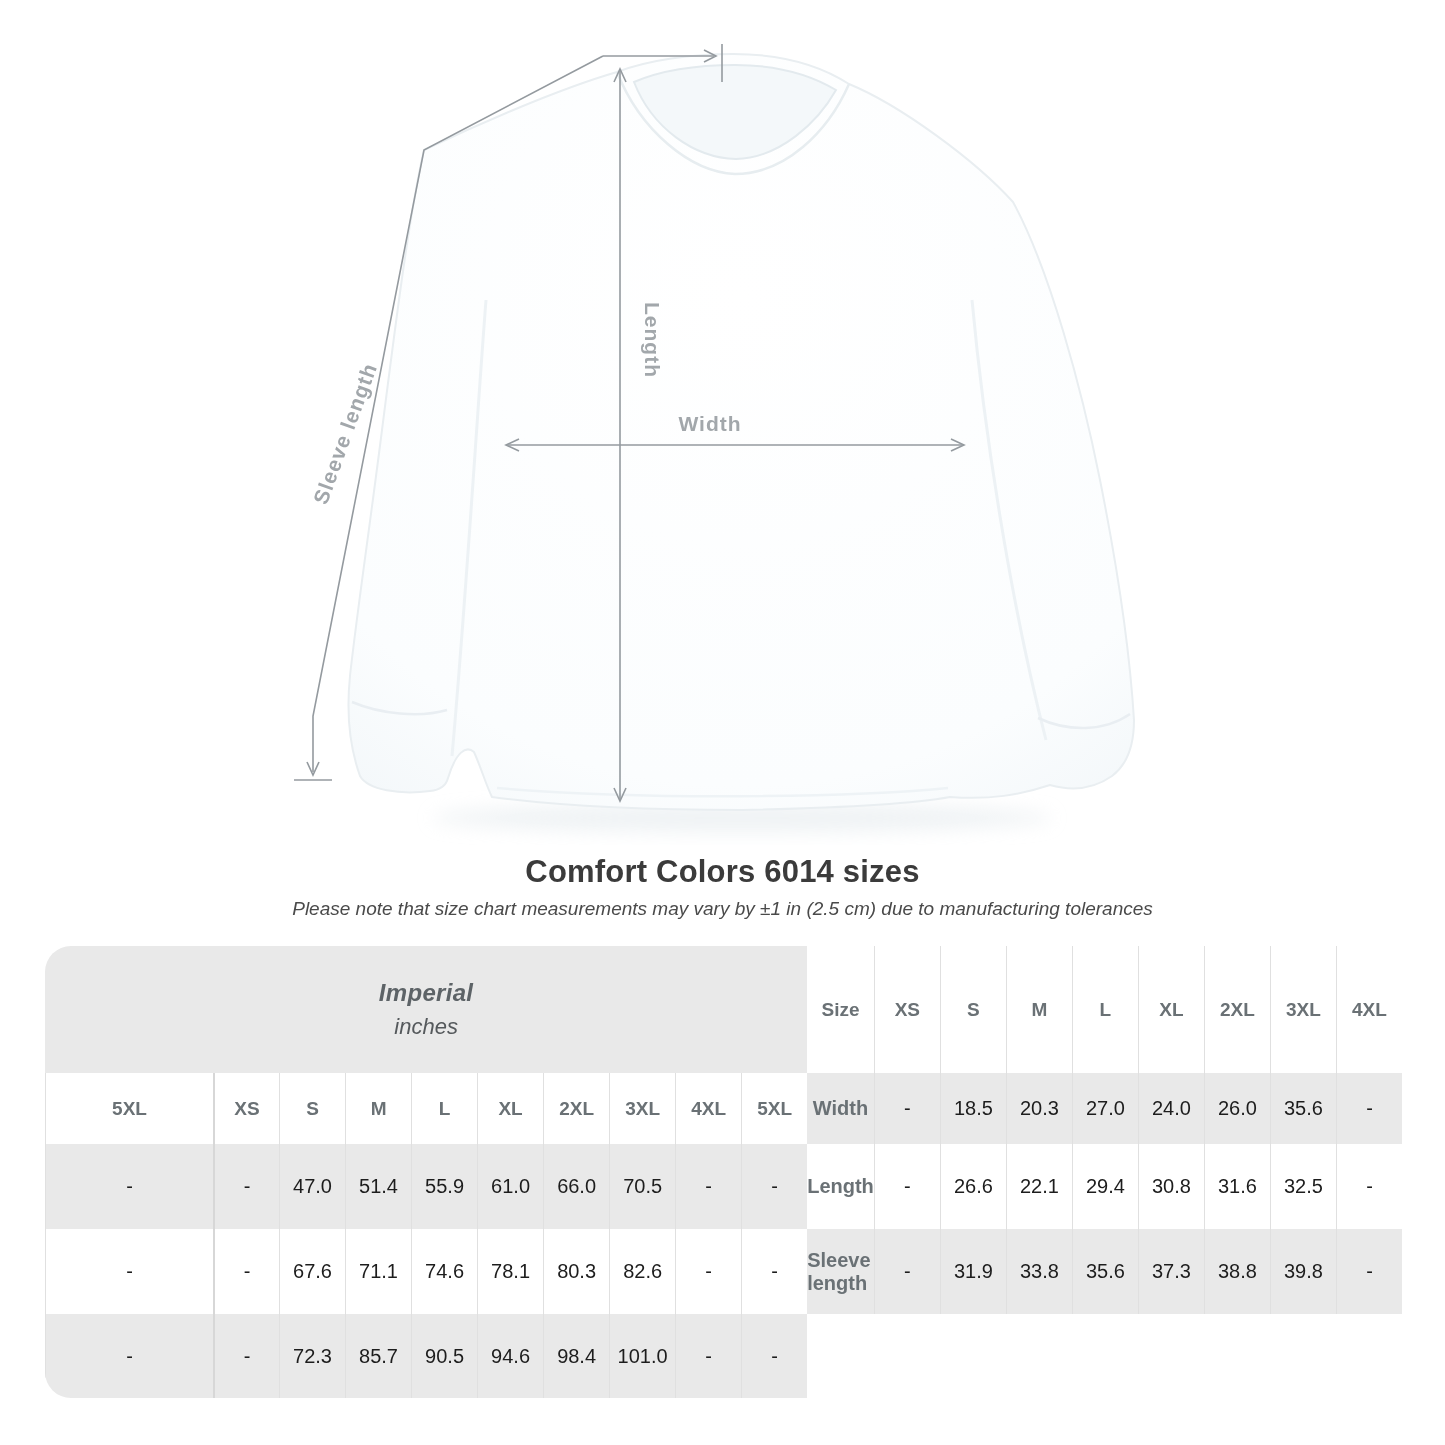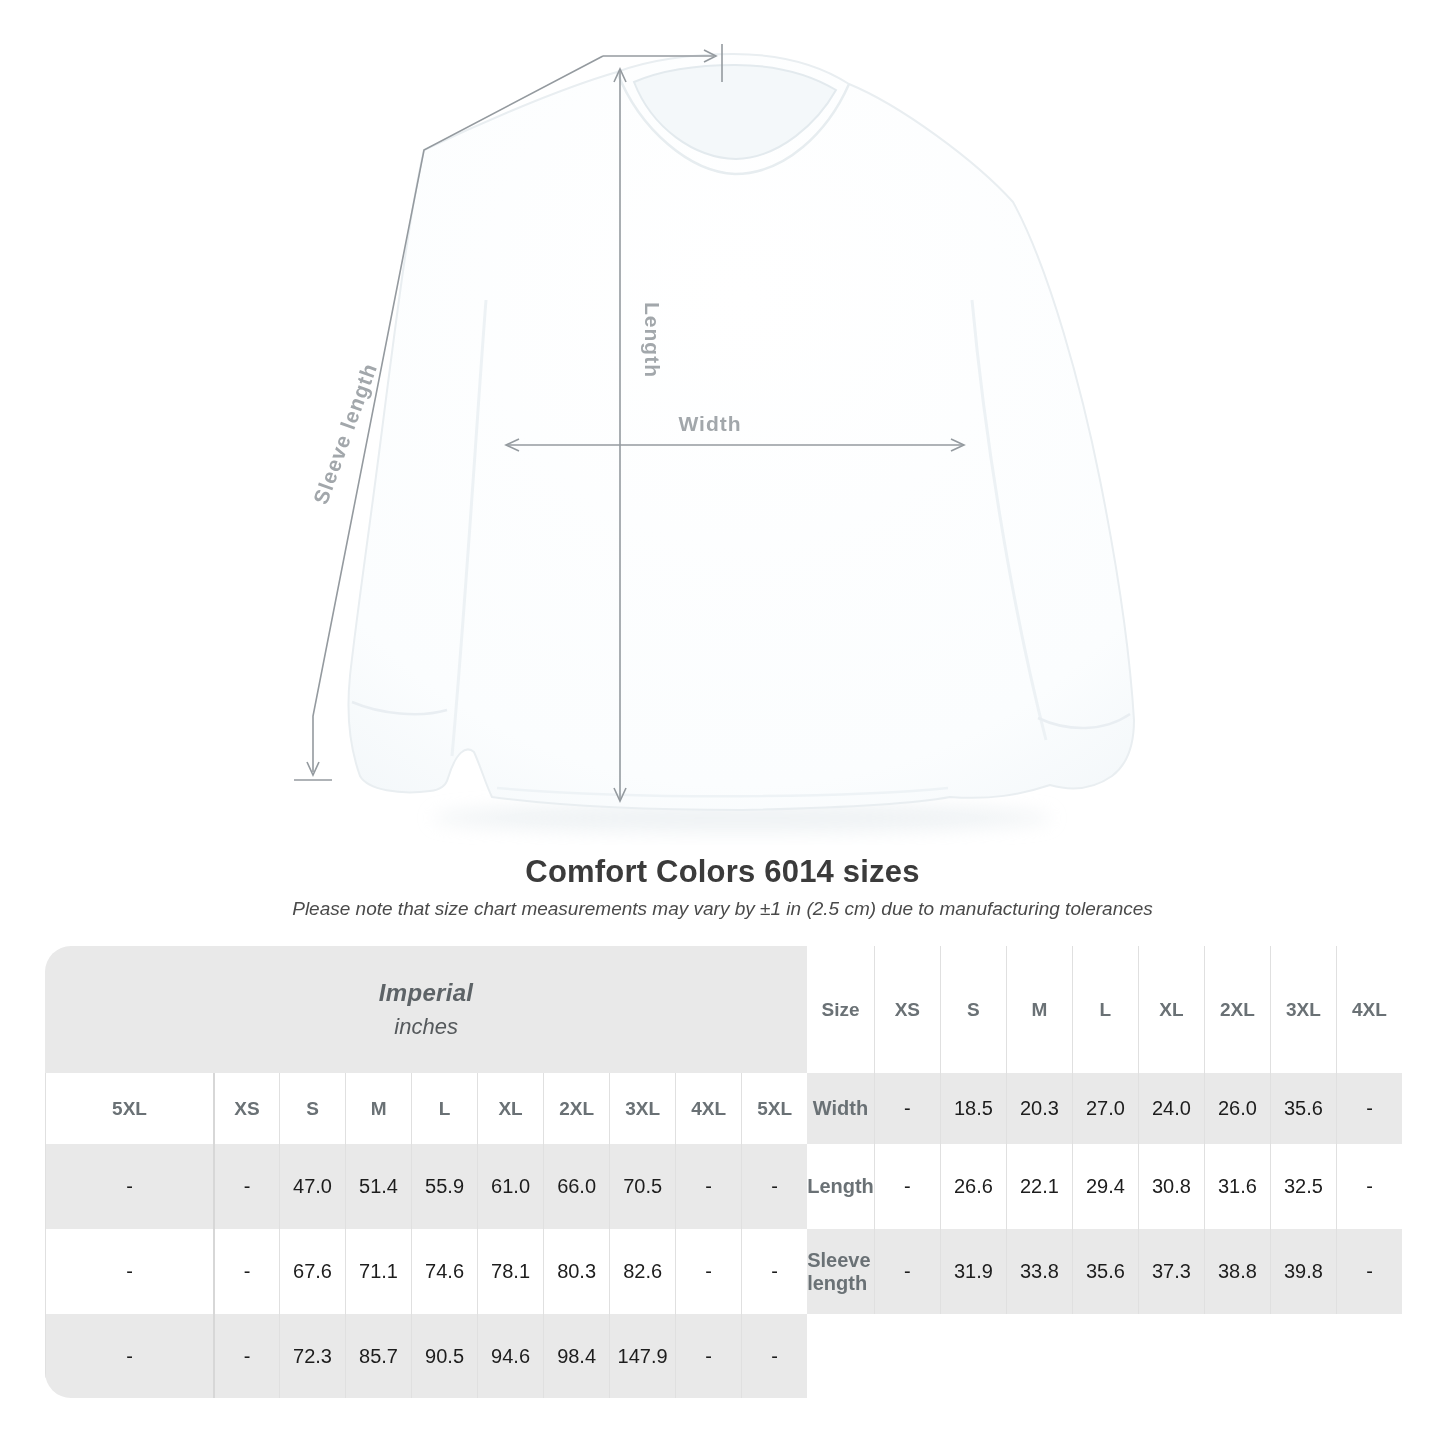--- a/index.html
+++ b/index.html
@@ -198,18 +198,18 @@
     <div class="c val g b">38.8</div>
     <div class="c val g b">39.8</div>
     <div class="c val g b">-</div>
     <div class="c val g b">-</div>
     <div class="c val g bm">-</div>
     <div class="c val g b">72.3</div>
     <div class="c val g b">85.7</div>
     <div class="c val g b">90.5</div>
     <div class="c val g b">94.6</div>
     <div class="c val g b">98.4</div>
-    <div class="c val g b">147.9</div>
+    <div class="c val g b">101.0</div>
     <div class="c val g b">-</div>
     <div class="c val g b">-</div>
 
   </div>
 </div>
 
 </body></html>

